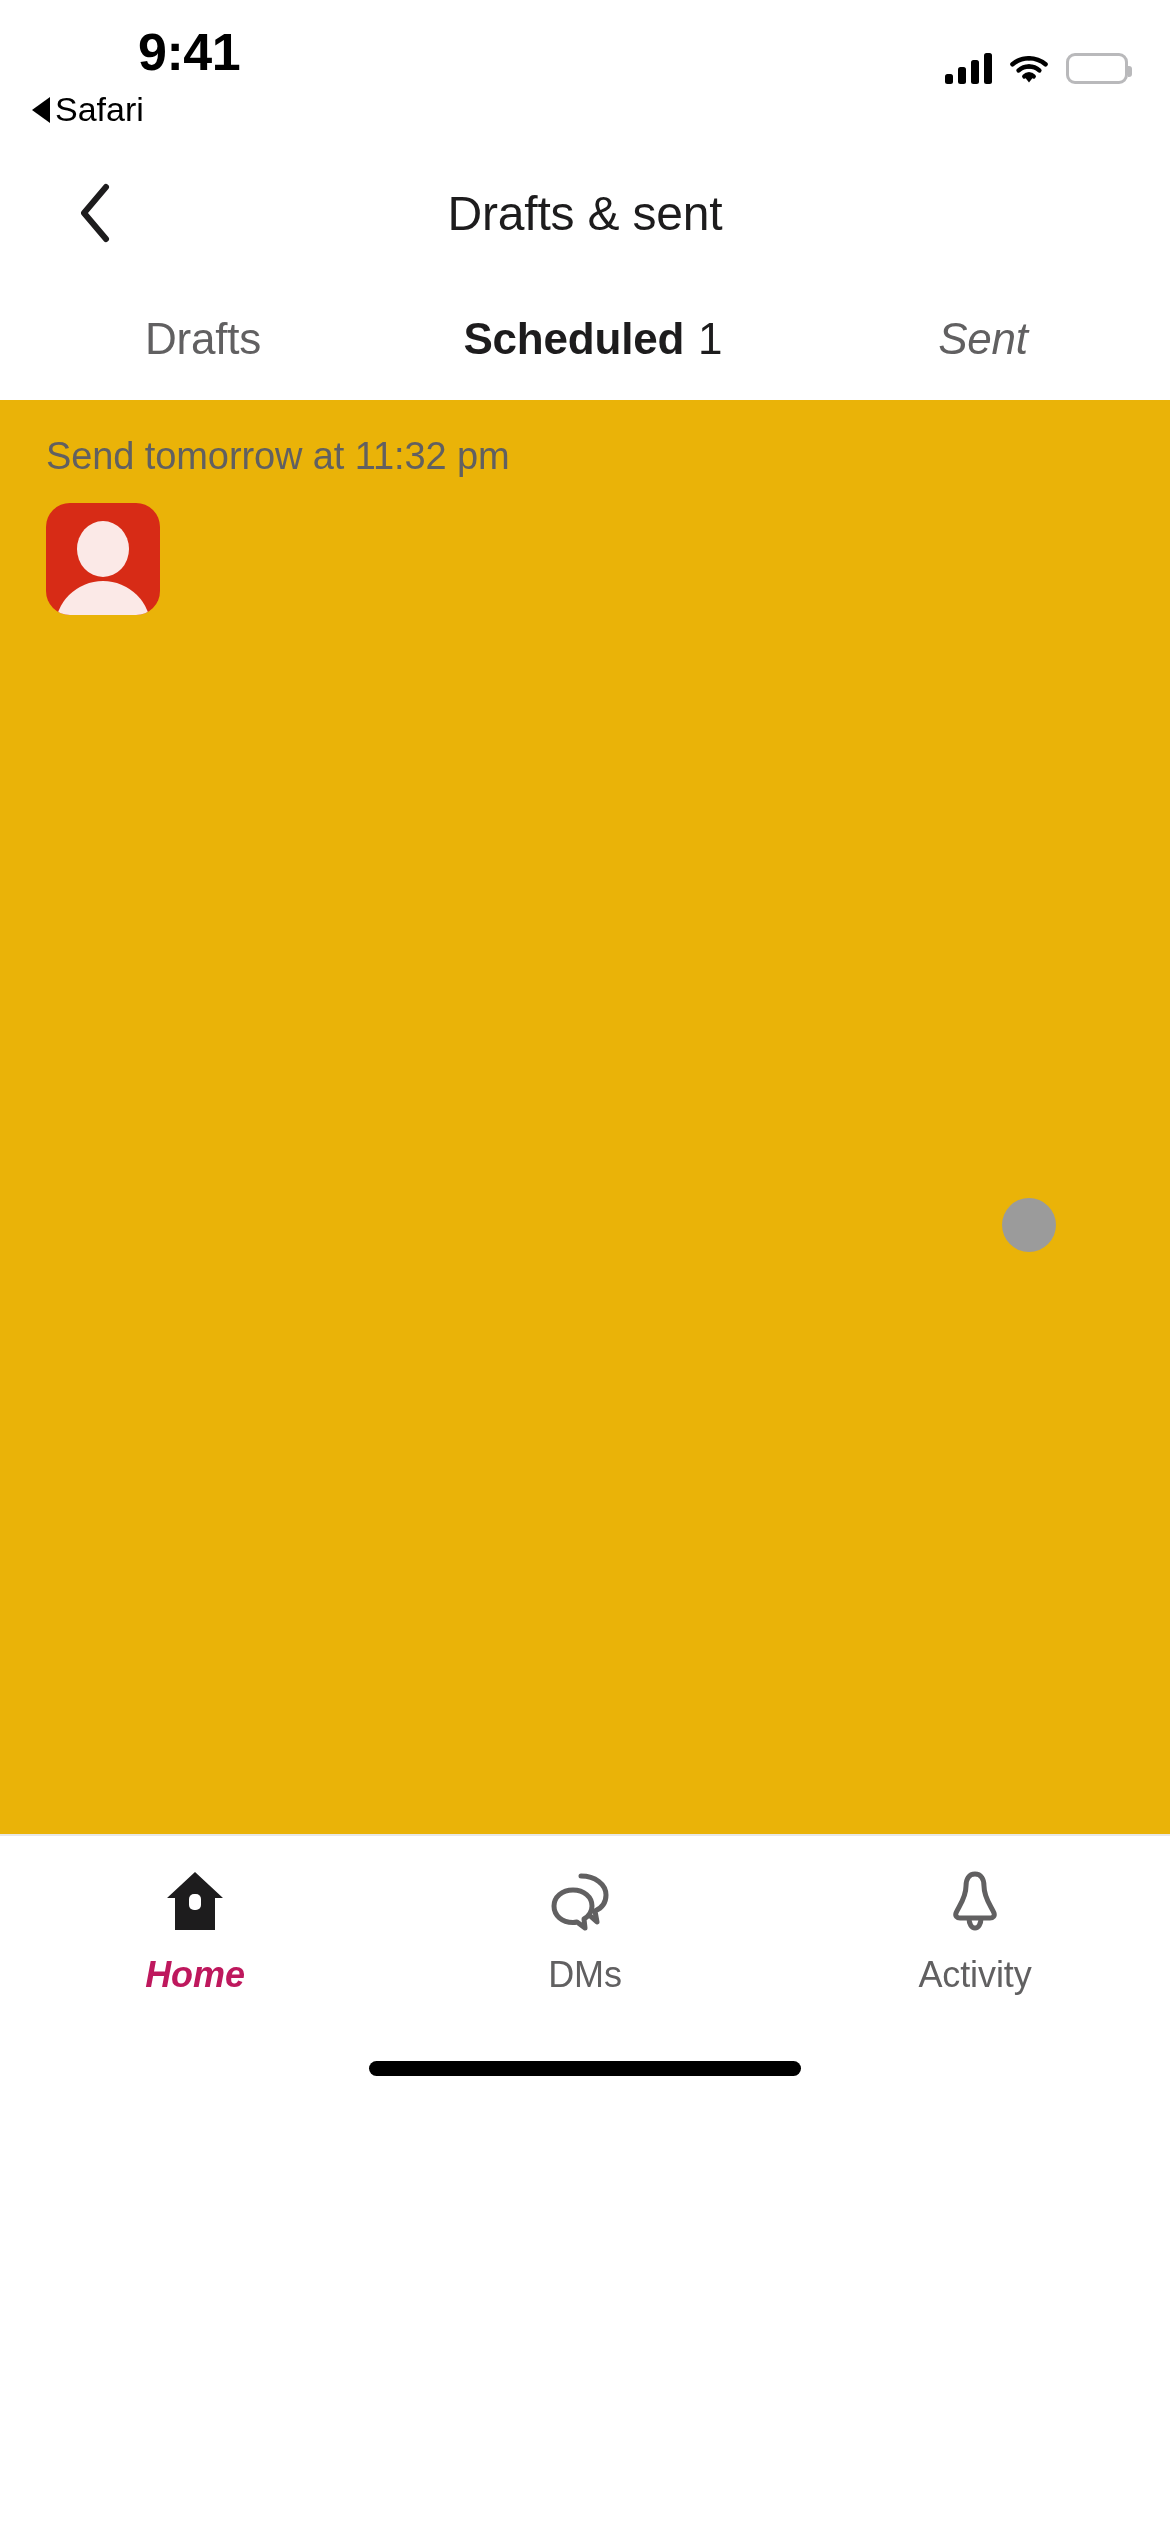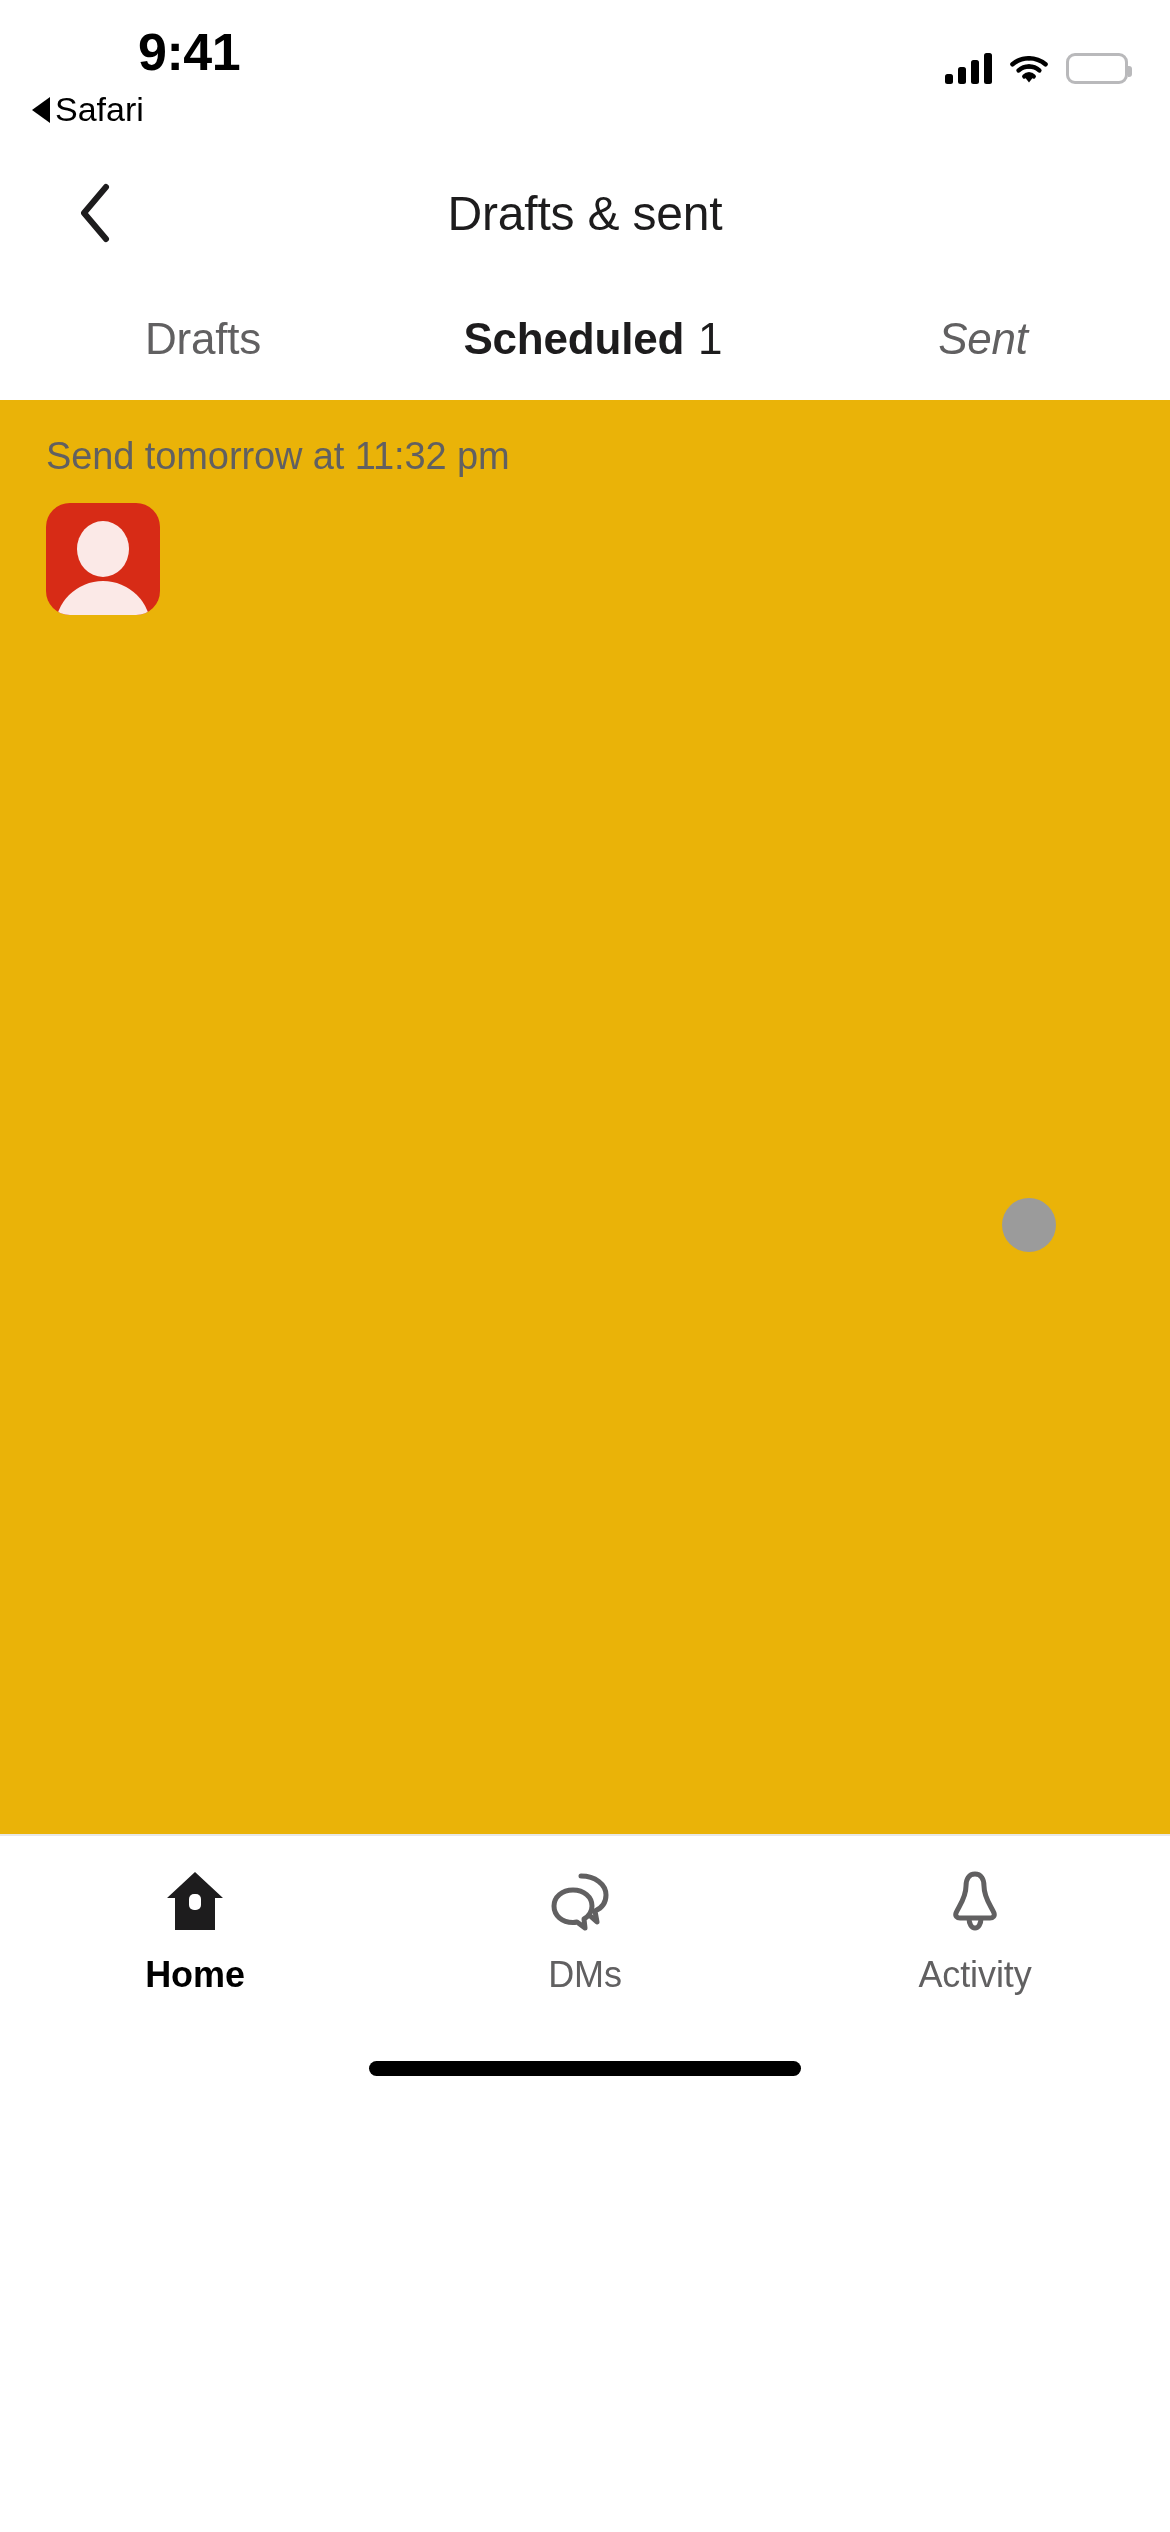--- a/index.html
+++ b/index.html
@@ -155,21 +155,21 @@
     display:flex; flex-direction:column; align-items:center;
     justify-content:flex-start; padding-top:28px; gap:16px;
   }
   .bi-home { left:0; }
   .bi-dms  { left:390px; }
   .bi-act  { left:780px; }
   .bottom-icon { width:72px; height:74px; display:flex; align-items:center; justify-content:center; }
   .bottom-label {
     font-size:36px; color:#616061; letter-spacing:-0.1px; font-weight:400;
   }
-  .bottom-item.active .bottom-label { color:#000000; font-weight:700; }
+  .bottom-item.active .bottom-label { color:#be185d; font-weight:700;font-style:italic; }
 
   .home-indicator {
     position:absolute; left:50%; transform:translateX(-50%);
     bottom:24px; width:432px; height:15px;
     background:#000; border-radius:10px;
   }
 </style>
 </head>
 <body>
 

